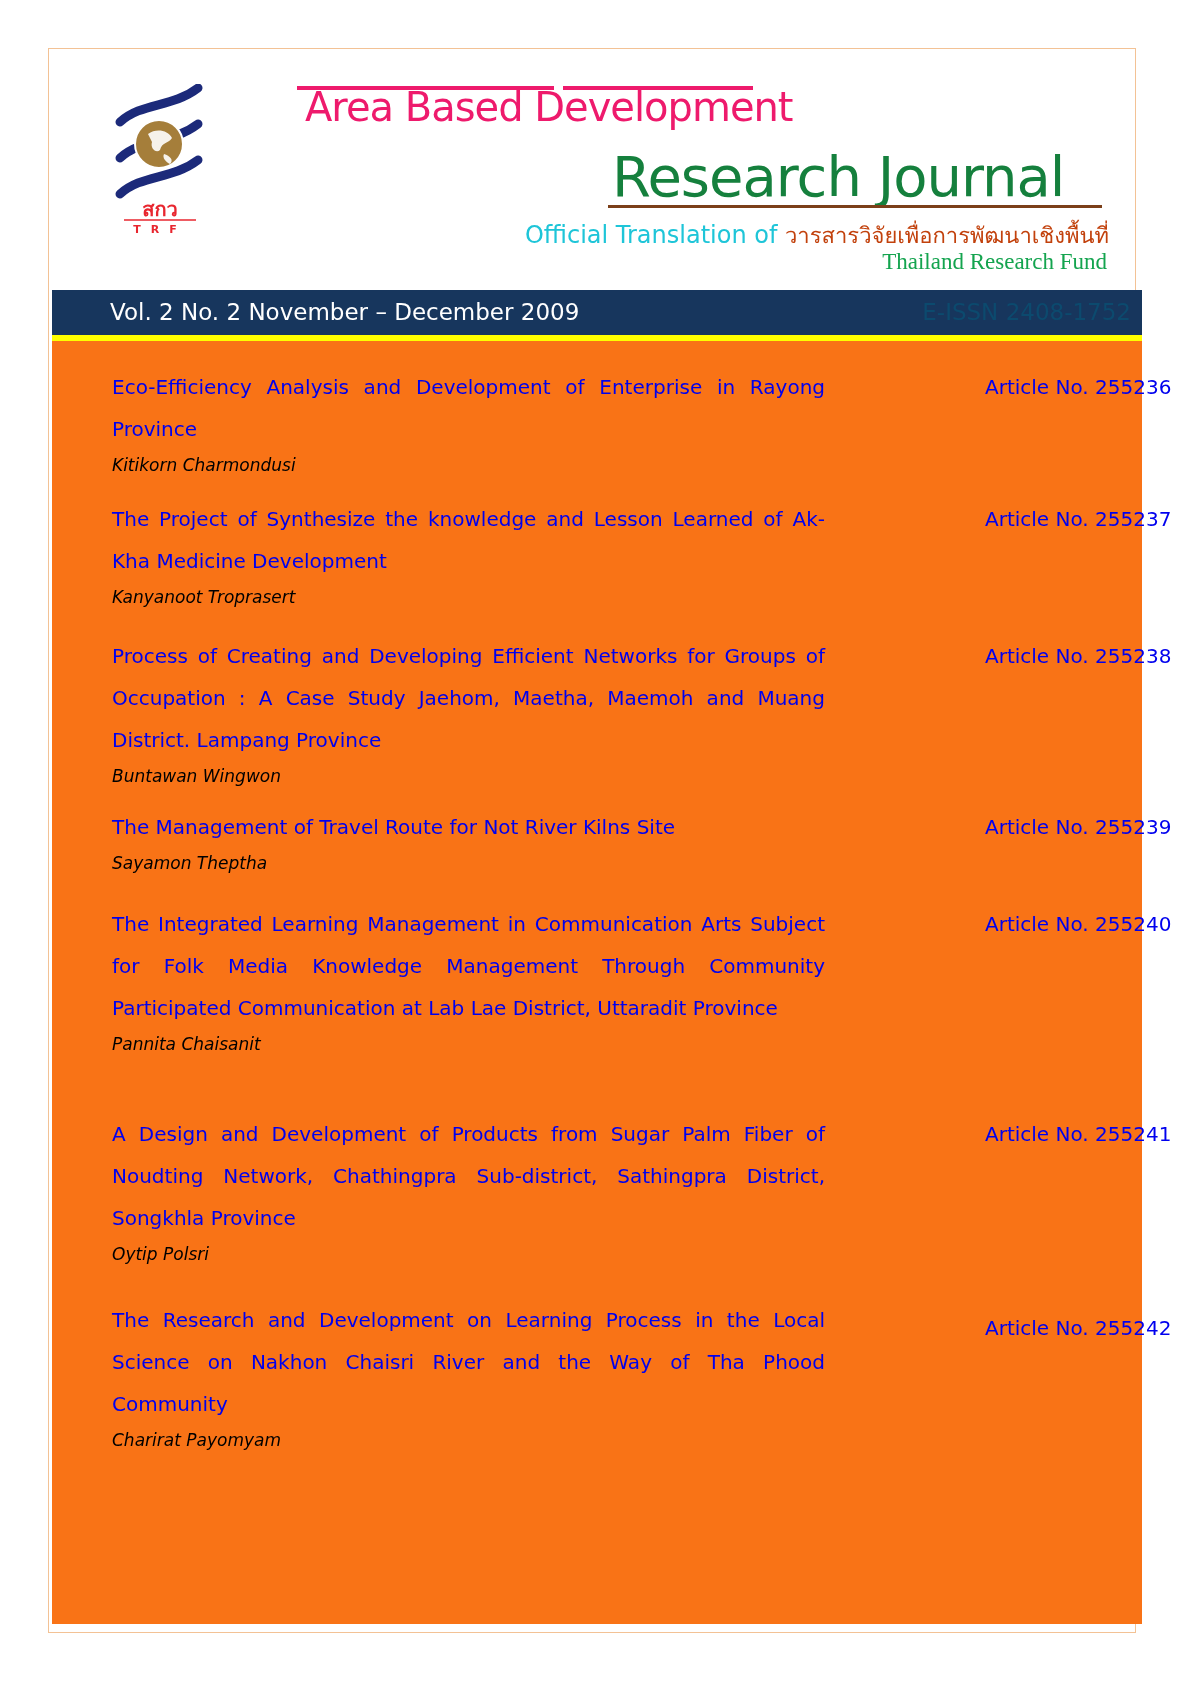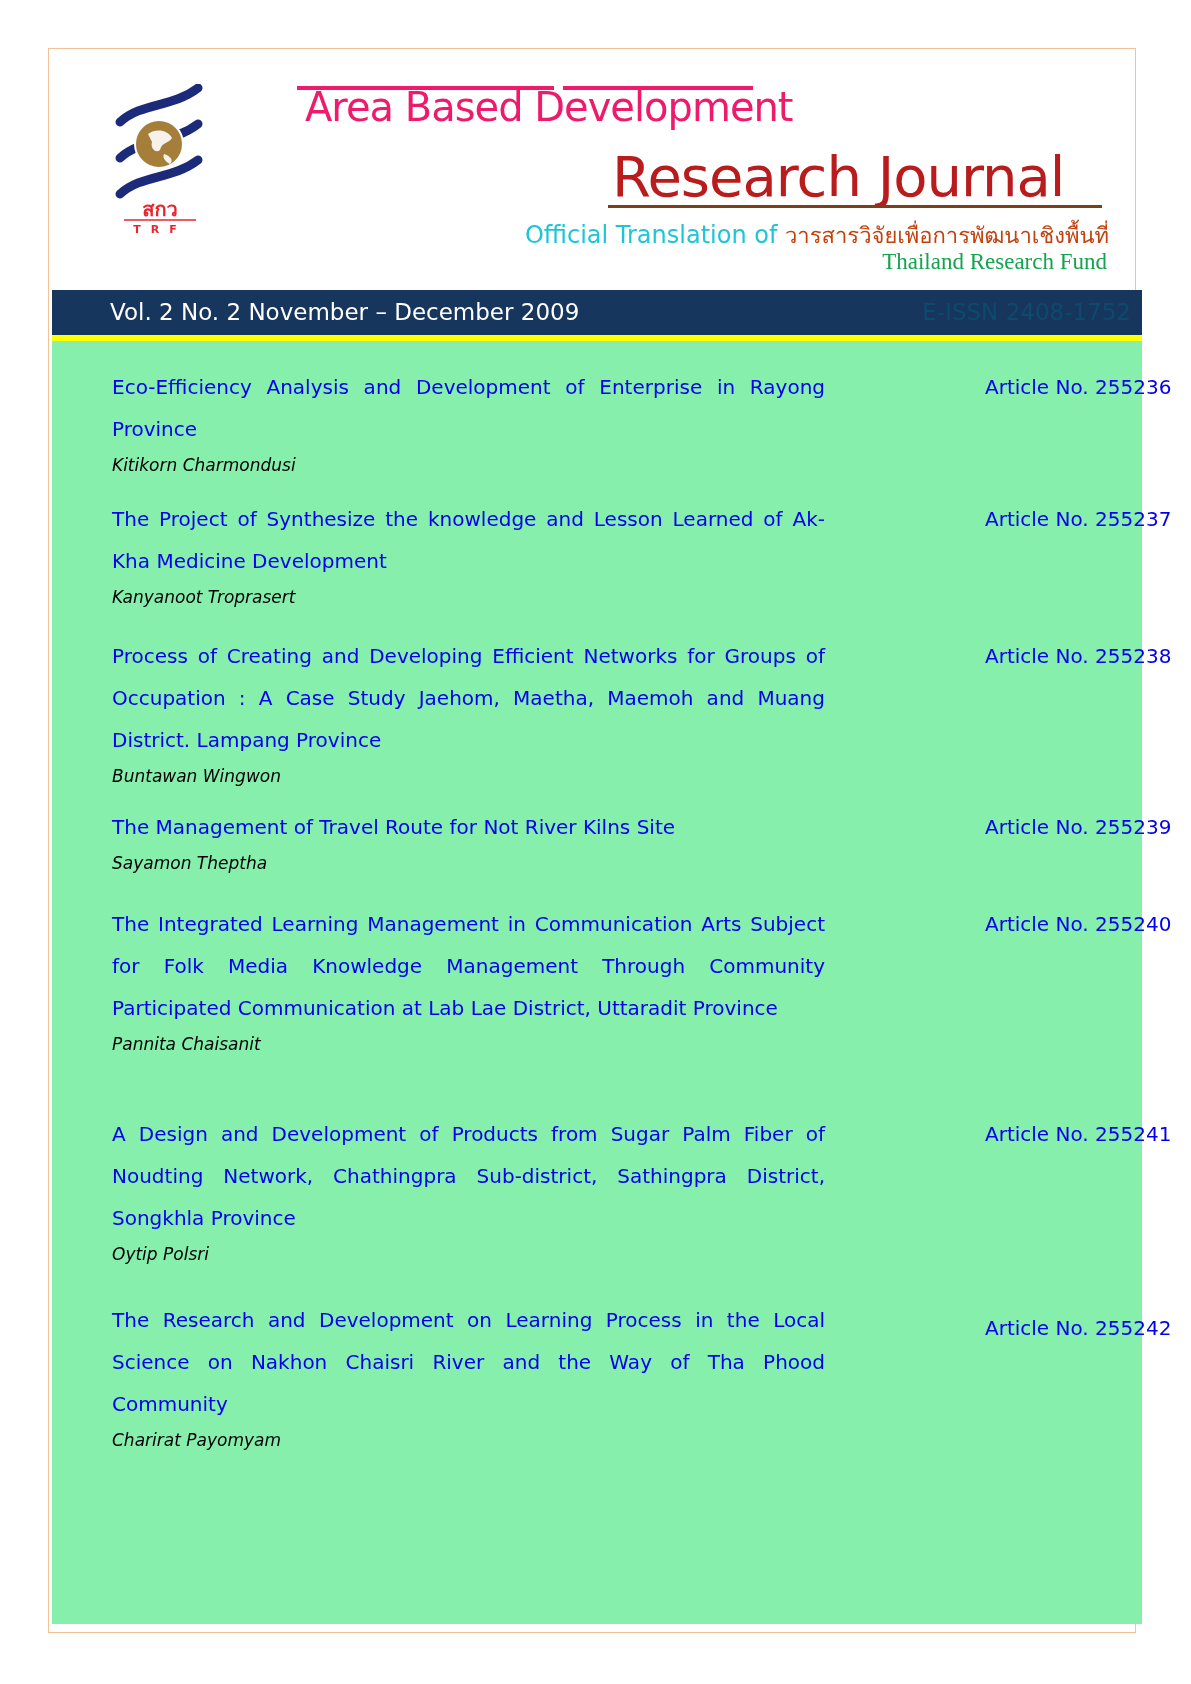--- a/index.html
+++ b/index.html
@@ -4,33 +4,33 @@
 <style>
   html, body { margin: 0; padding: 0; background: #ffffff; }
   body { width: 1191px; height: 1684px; position: relative; overflow: hidden;
          font-family: "DejaVu Sans", sans-serif; }
   .frame { position: absolute; left: 48px; top: 48px; width: 1088px; height: 1585px;
            border: 1.5px solid #f3c295; box-sizing: border-box; }
   .logo { position: absolute; left: 112px; top: 84px; width: 96px; height: 152px; }
   .pink-rule { position: absolute; top: 86px; height: 4px; background: #ee1a6c; }
   .title1 { position: absolute; left: 305px; top: 84px; font-size: 40px; color: #ee1a6c;
             font-family: "DejaVu Sans", sans-serif; letter-spacing: -1px; white-space: nowrap; }
-  .title2 { position: absolute; left: 612px; top: 144px; font-size: 56px; color: #b91c1c;
+  .title2 { position: absolute; left: 612px; top: 144px; font-size: 56px; color: #15803d;
             font-family: "DejaVu Sans", sans-serif; letter-spacing: -1px; white-space: nowrap; }
   .brown-rule { position: absolute; left: 608px; top: 205px; width: 494px; height: 3px; background: #7b3f19; }
   .subtitle { position: absolute; right: 82px; top: 218px; white-space: nowrap; font-size: 24px; }
   .sub-en { color: #1ec5d8; }
   .sub-th { color: #c2410c; font-size: 22px; }
   .fund { position: absolute; right: 84px; top: 249px; font-family: Liberation Serif, serif;
           font-size: 23px; color: #14a44f; white-space: nowrap; }
   .band { position: absolute; left: 52px; top: 290px; width: 1090px; height: 45px; background: #17365d; }
   .band-yellow { position: absolute; left: 52px; top: 335px; width: 1090px; height: 6px; background: #ffff00; }
   .band-left { position: absolute; left: 110px; top: 299px; font-size: 23px; color: #ffffff; white-space: nowrap; }
   .band-right { position: absolute; right: 60px; top: 299px; font-size: 23px; color: #0c4a6e; white-space: nowrap; }
-  .content { position: absolute; left: 52px; top: 341px; width: 1090px; height: 1283px; background: #86efac; }
+  .content { position: absolute; left: 52px; top: 341px; width: 1090px; height: 1283px; background: #f97316; }
   .article { position: absolute; left: 60px; width: 1000px; }
   .a-title { width: 713px; color: #0000ee; font-size: 20px; line-height: 42px; text-align: justify; }
   .a-author { color: #000; font-size: 17px; font-style: italic; line-height: 26px; margin-top: 2px; }
   .a-no { position: absolute; left: 873px; top: 0; color: #0000ee; font-size: 20px; line-height: 42px; white-space: nowrap; }
 </style>
 </head>
 <body>
 
 <div class="frame"></div>
 

